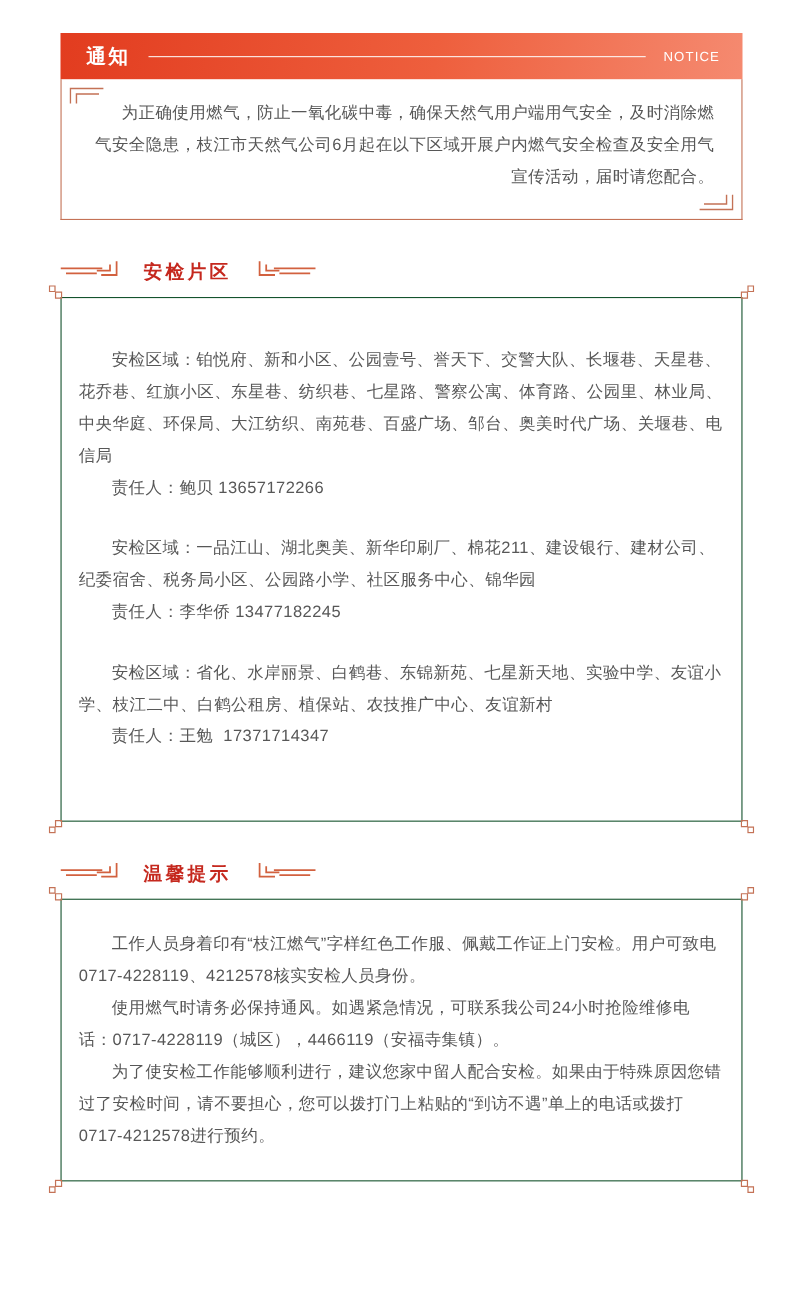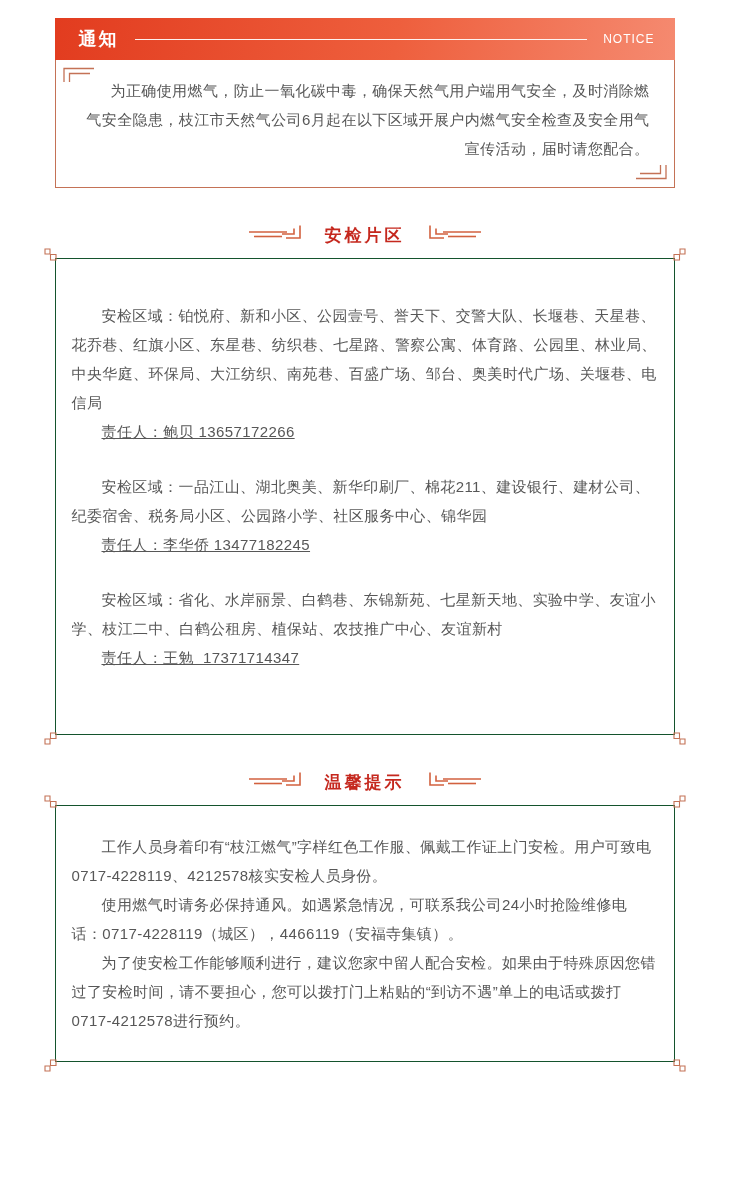--- a/index.html
+++ b/index.html
@@ -2,21 +2,21 @@
 <html><head>
 <meta charset="utf-8">
 <style>
   html,body{margin:0;padding:0;background:#ffffff;}
   body{
     width:729px;min-height:1177px;
     font-family:"Liberation Sans","DejaVu Sans",sans-serif;
     color:#575757;
     -webkit-font-smoothing:antialiased;
   }
-  .page{width:620px;margin:0 auto;padding-top:18px;}
+  .page{width:620px;margin:0 auto;padding-top:30px;}
 
   
   .banner{
     height:42px;
     background:linear-gradient(100deg,#e23c1f 0%,#ee5f3d 55%,#f58a70 100%);
     display:flex;align-items:center;
     padding:0 20px 0 24px;box-sizing:border-box;
   }
   .banner-title{color:#ffffff;font-size:18px;font-weight:bold;letter-spacing:2px;}
   .banner-line{flex:1;height:1px;background:rgba(255,255,255,.92);margin:0 16px;}
@@ -31,41 +31,41 @@
     text-align:right;
   }
   .intro-box p{margin:0;font-size:15px;line-height:29px;letter-spacing:.4px;}
   .indent{text-indent:2em;}
   .corner-mark{position:absolute;}
   .corner-mark.tl{top:7px;left:7px;}
   .corner-mark.br{bottom:7px;right:7px;transform:rotate(180deg);}
 
   
   .section-header{
-    display:flex;align-items:center;justify-content:center;
+    display:flex;align-items:center;justify-content:flex-start;
     margin-top:34px;margin-bottom:10px;height:26px;
   }
   .section-title{
     color:#c5281e;font-size:17px;font-weight:bold;letter-spacing:3px;
     margin:0 12px;
   }
   .bracket{display:block;}
 
   
   .orn-box{
     border:1px solid #14532d;
     position:relative;
     box-sizing:border-box;
   }
   .areas-box{padding:42px 16px 36px 16px;}
   .tips-box{padding:26px 16px 26px 16px;margin-bottom:52px;}
   .orn-box p{margin:0;font-size:15px;line-height:29px;letter-spacing:.4px;}
   .group{margin-bottom:26px;}
   .group:last-child{margin-bottom:0;}
-  .person{white-space:pre-wrap;text-decoration:underline;}
+  .person{white-space:pre-wrap;}
   .tip{margin-bottom:26px;}
   .tip:last-child{margin-bottom:0;}
 
   .fret{position:absolute;width:13px;height:13px;}
   .fret.tl{top:-12px;left:-12px;}
   .fret.tr{top:-12px;right:-12px;transform:scaleX(-1);}
   .fret.bl{bottom:-12px;left:-12px;transform:scaleY(-1);}
   .fret.br{bottom:-12px;right:-12px;transform:scale(-1,-1);}
 
   .gap-lg{}

